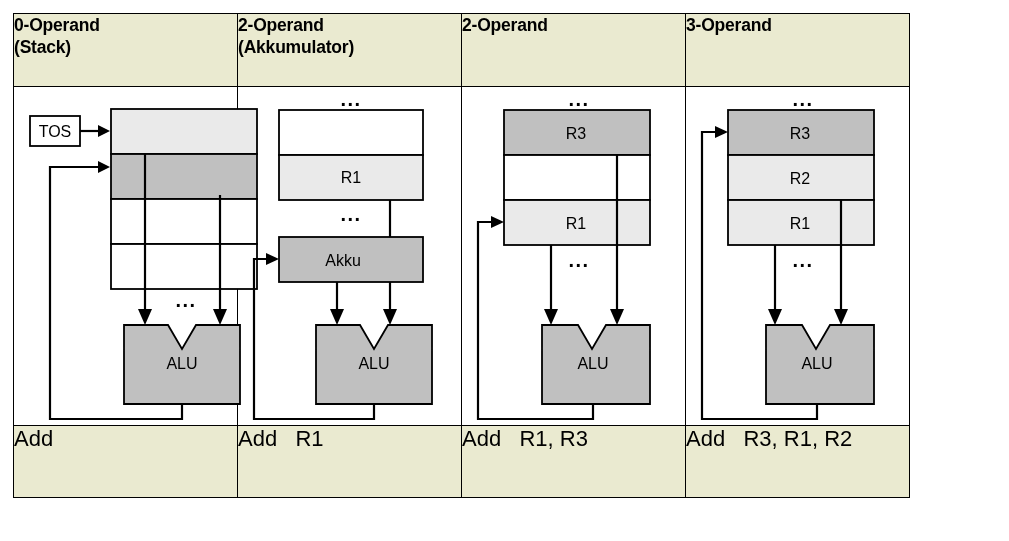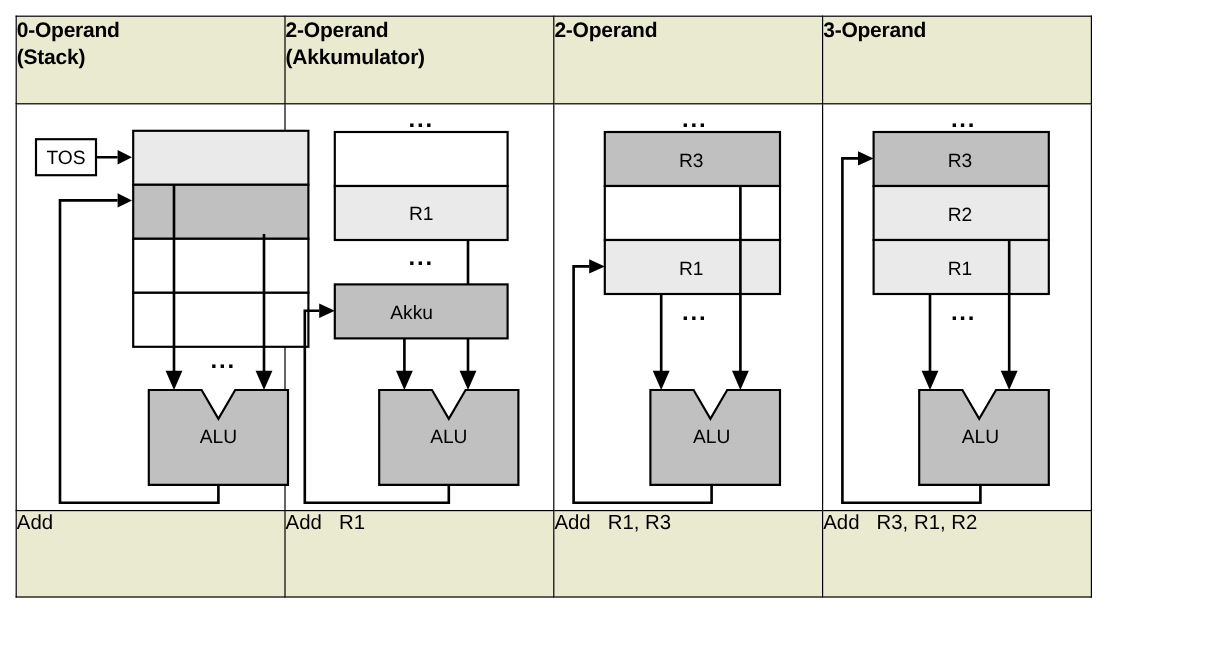--- a/index.html
+++ b/index.html
@@ -62,21 +62,21 @@
   }
 
   
   td.instr {
     background: #eaead0;
     height: 71px;
     padding: 0 0 0 16px;
     vertical-align: middle;
   }
   .instr-text {
-    font-size: 17px;
+    font-size: 22px;
     color: #000000;
     white-space: pre;
   }
 
   
   .svg-label {
     font-family: "Liberation Sans", sans-serif;
     font-size: 16px;
     fill: #000000;
   }

